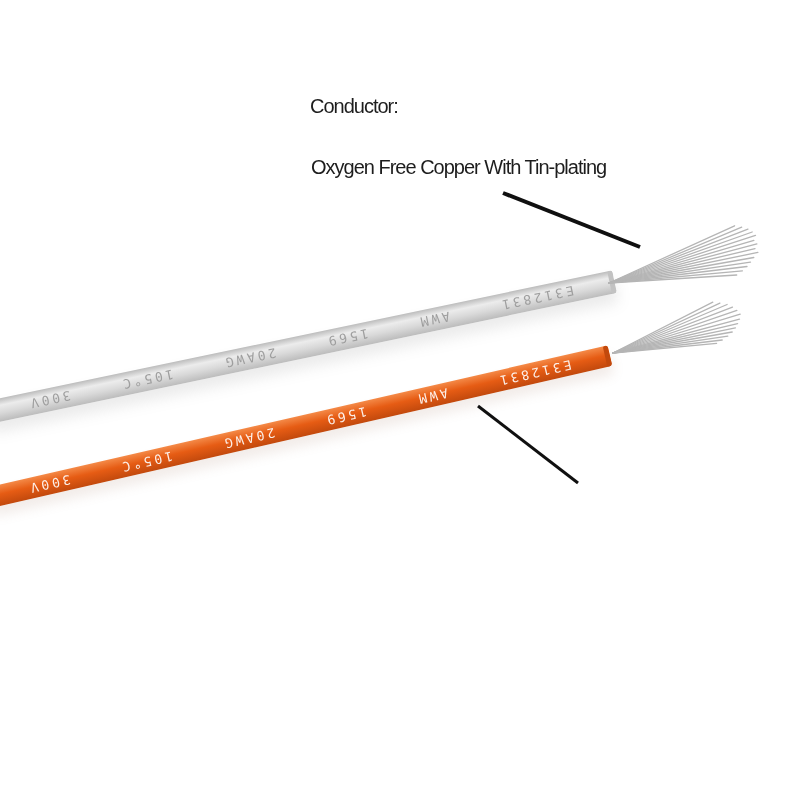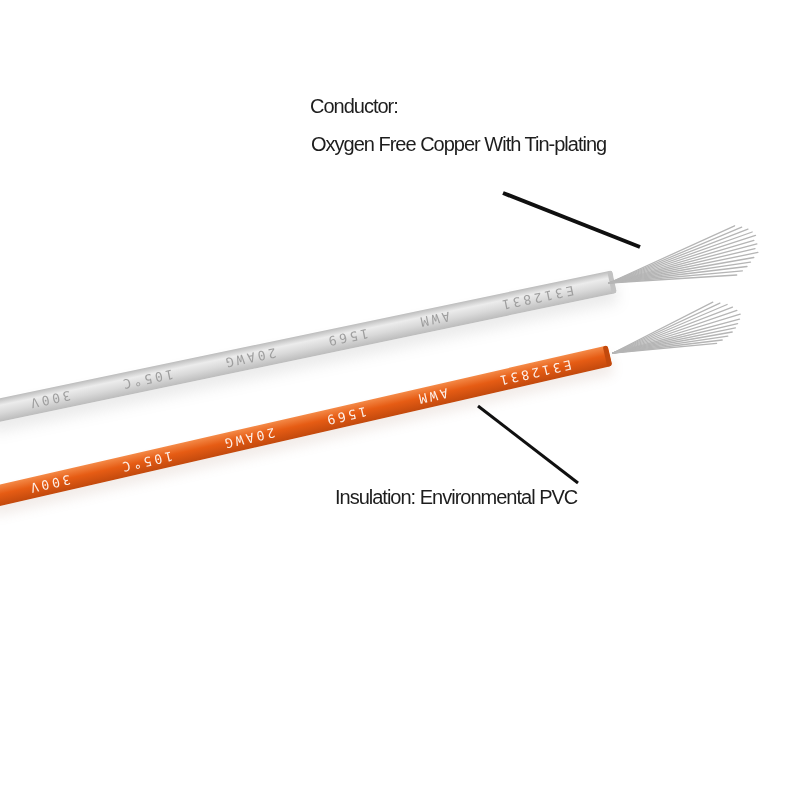--- a/index.html
+++ b/index.html
@@ -18,21 +18,21 @@
   
   .caption {
     position: absolute;
     color: var(--text-color, #1d1d1d);
     font-size: 20px;
     letter-spacing: -1px;
     white-space: nowrap;
     line-height: 1.1;
   }
   #conductor-title  { left: 310px; top: 95px;  }
-  #conductor-detail { left: 311px; top: 133px; }
+  #conductor-detail { left: 311px; top: 156px; }
   #insulation-label { left: 335px; top: 486px; }
 
   
   .wire {
     position: absolute;
     display: flex;
     align-items: center;
     justify-content: center;
     overflow: hidden;
     border-radius: 3px;
@@ -131,15 +131,14 @@
         <line x1="613" y1="353" x2="716.6" y2="343.4" stroke="#b5b5b5" stroke-width="1.3" stroke-linecap="round"></line>
       </g>
     <line class="callout" x1="503" y1="193" x2="640" y2="247" stroke-width="4"></line>
     <line class="callout" x1="478" y1="406" x2="578" y2="483" stroke-width="3"></line>
   </svg>
 
   <div class="caption" id="conductor-title">Conductor:</div>
 
   <div class="caption" id="conductor-detail">Oxygen Free Copper With Tin-plating</div>
 
-  <div class="caption" id="insulation-label">Insulation: Environmental PVC</div>
 
 </div>
 
 </body></html>

